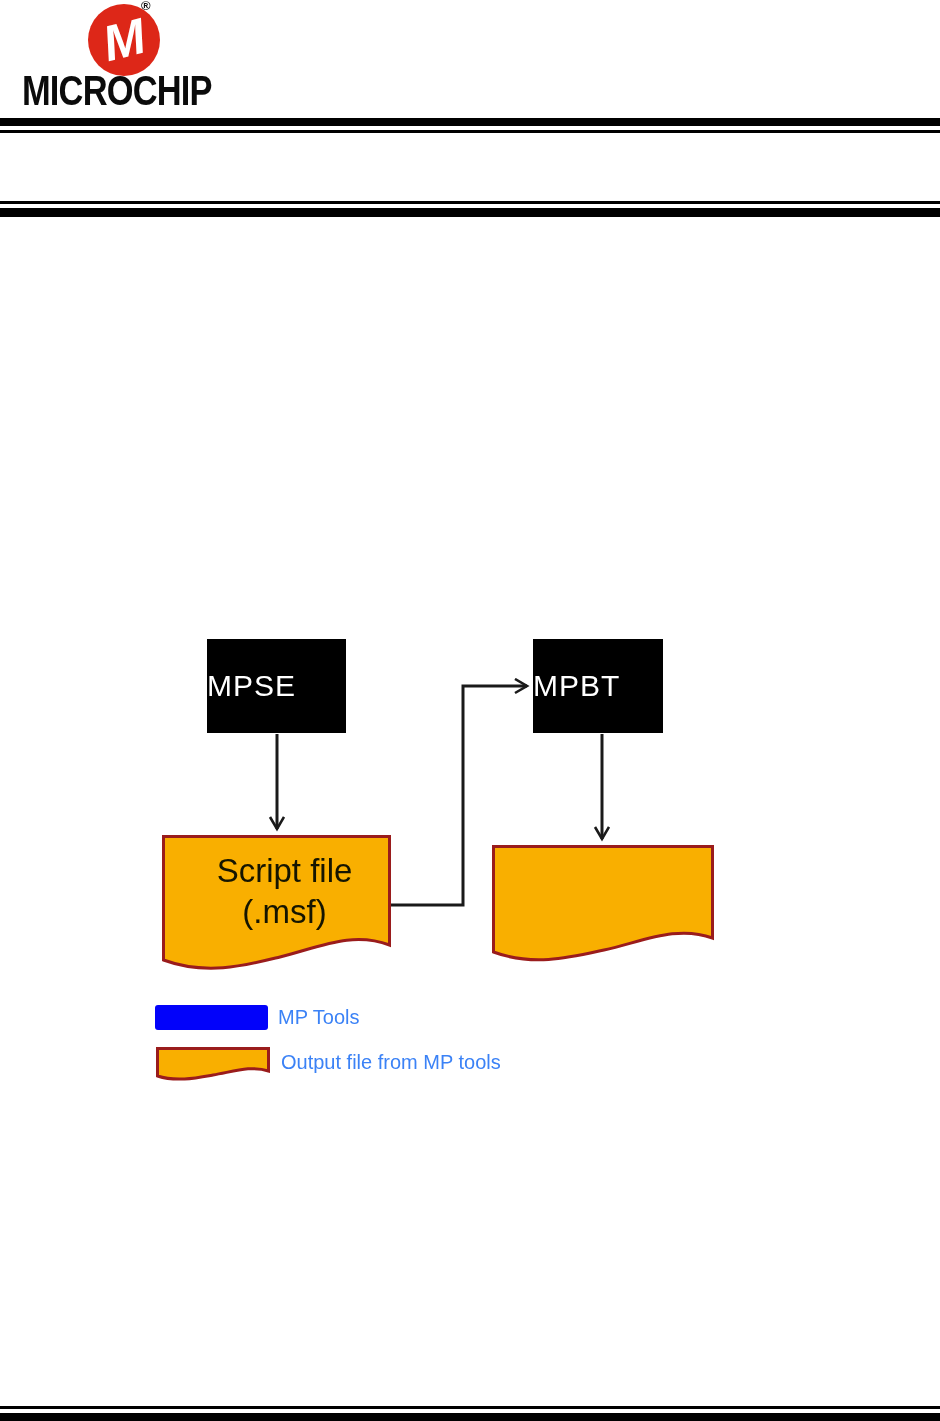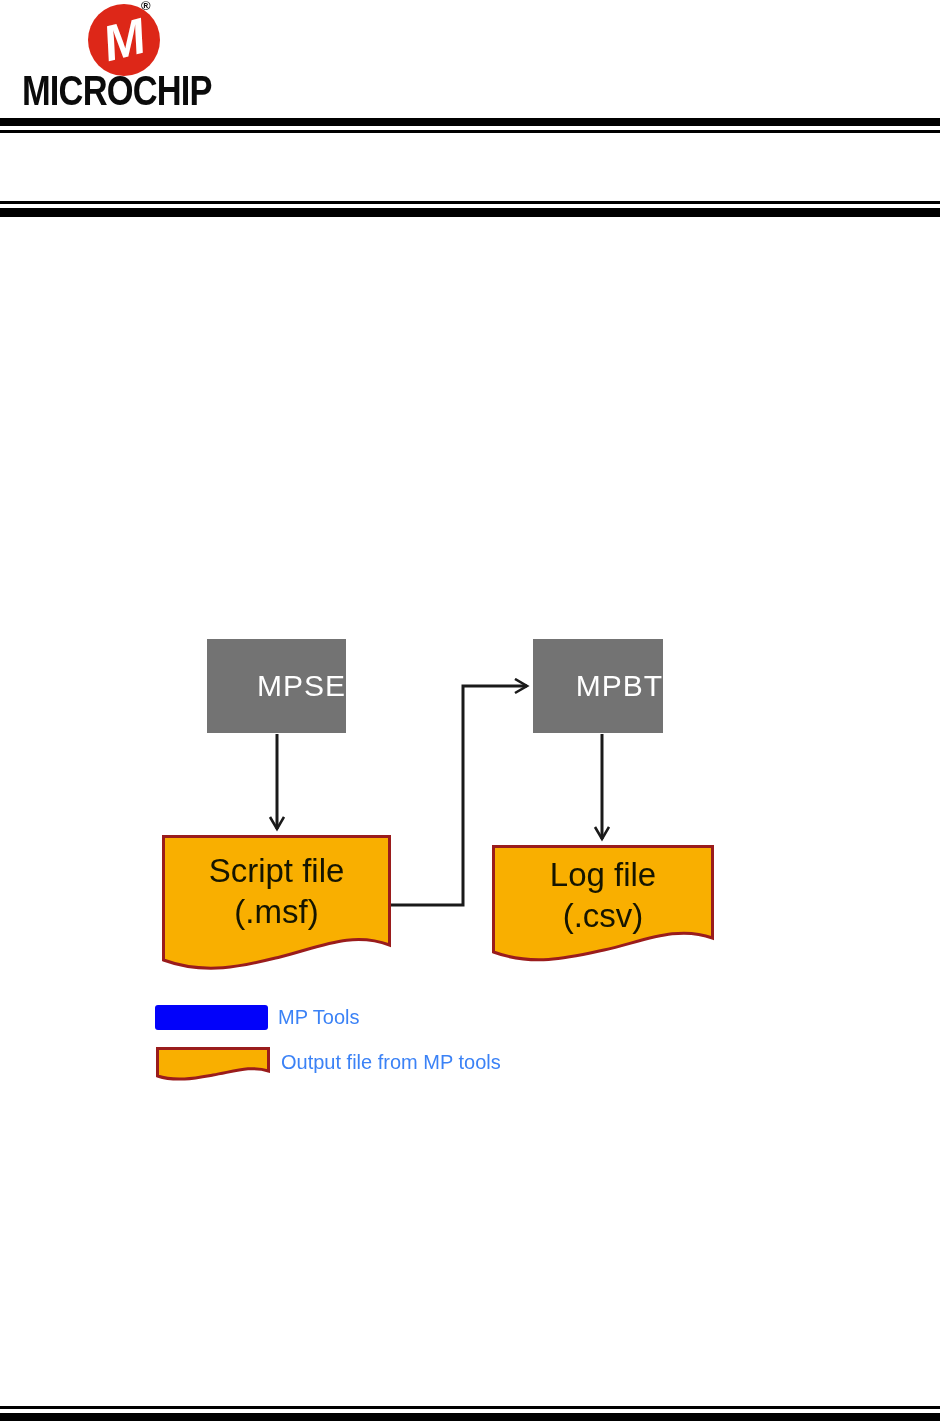--- a/index.html
+++ b/index.html
@@ -20,28 +20,28 @@
   .logo-icon { position:absolute; left:86px; top:2px; width:76px; height:76px; }
   .logo-reg  { position:absolute; left:141px; top:-2px; font-size:13px; font-weight:bold; color:#111; }
   .logo-text {
     position:absolute; left:22px; top:67px; font-size:42px; font-weight:bold;
     color:#0b0b0b; letter-spacing:-1px; white-space:nowrap;
     transform:scaleX(0.82); transform-origin:0 0;
   }
 
   
   .tool-box {
-    position:absolute; width:139px; height:94px; background:#737373;
-    color:#fff; display:flex; align-items:center; justify-content:flex-end;
+    position:absolute; width:139px; height:94px; background:#000000;
+    color:#fff; display:flex; align-items:center; justify-content:flex-start;
     font-size:30px; letter-spacing:1px;
   }
   .box-mpse { left:207px; top:639px; }
   .box-mpbt { left:533px; top:639px; width:130px; }
 
-  .doc-shape { position:absolute; }
+  .doc-shape { position:absolute;padding-left:16px; }
   .doc-script { left:162px; top:835px; width:229px; height:142px; }
   .doc-log    { left:492px; top:845px; width:222px; height:125px; }
   .doc-shape svg { position:absolute; left:0; top:0; }
   .doc-label {
     position:absolute; left:0; width:100%; text-align:center;
     font-size:33px; line-height:41px; color:#151500;
   }
   .doc-script .doc-label { top:15px; }
   .doc-log    .doc-label { top:9px; }
 
@@ -93,24 +93,20 @@
       <div class="doc-label">
         <div>Script file</div>
         <div>(.msf)</div>
       </div>
     </div>
 
     <div class="doc-shape doc-log">
       <svg width="222" height="125" viewBox="0 0 222 125">
         <path d="M1.5 1.5 H220.5 V93 C185 80, 152 96, 112 105 C80 112, 42 122, 1.5 107 Z" fill="#F9AF00" stroke="#9A1C1C" stroke-width="3"></path>
       </svg>
-      <div class="doc-label">
-        <div>Log file</div>
-        <div>(.csv)</div>
-      </div>
     </div>
 
     <svg class="connector-layer" viewBox="0 0 940 1421">
       <defs>
         <marker id="ah" viewBox="0 0 17 17" markerWidth="17" markerHeight="17" refX="14" refY="8" orient="auto" markerUnits="userSpaceOnUse">
           <path d="M2 1 L14 8 L2 15" fill="none" stroke="#1a1a1a" stroke-width="2.6"></path>
         </marker>
       </defs>
       <path d="M277 734 V829" fill="none" stroke="#1a1a1a" stroke-width="3" marker-end="url(#ah)"></path>
       <path d="M391 905 H463 V686 H527" fill="none" stroke="#1a1a1a" stroke-width="3" marker-end="url(#ah)"></path>

